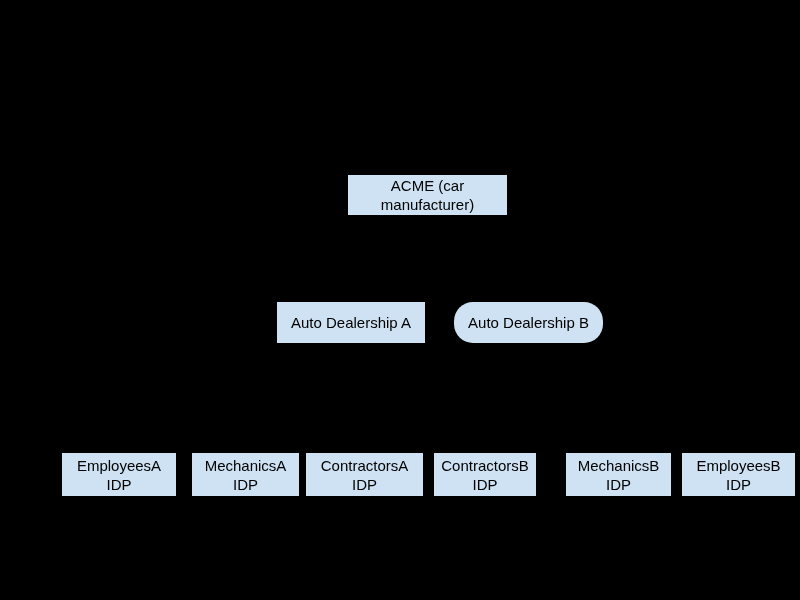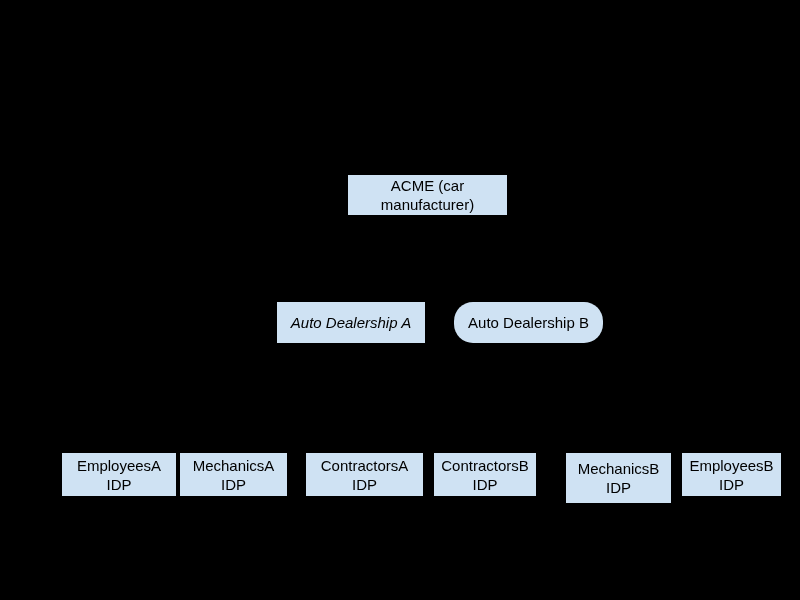--- a/index.html
+++ b/index.html
@@ -29,29 +29,29 @@
     justify-content: center;
     text-align: center;
     font-size: 15px;
     line-height: 19px;
     white-space: pre-line;
     box-sizing: border-box;
   }
   
   .n0 { left: 348px; top: 127px; width: 159px; height: 40px; }
   
-  .n1 { left: 277px; top: 254px; width: 148px; height: 41px; font-style: italic; }
+  .n1 { left: 277px; top: 254px; width: 148px; height: 41px; }
   .n2 { left: 454px; top: 254px; width: 149px; height: 41px; border-radius: 19px; }
   
   .n3 { left:  62px; top: 405px; width: 114px; height: 43px; }
-  .n4 { left: 180px; top: 405px; width: 107px; height: 43px; }
+  .n4 { left: 192px; top: 405px; width: 107px; height: 43px; }
   .n5 { left: 306px; top: 405px; width: 117px; height: 43px; }
   .n6 { left: 434px; top: 405px; width: 102px; height: 43px; }
-  .n7 { left: 566px; top: 405px; width: 105px; height: 50px; }
-  .n8 { left: 682px; top: 405px; width: 99px; height: 43px; }
+  .n7 { left: 566px; top: 405px; width: 105px; height: 43px; }
+  .n8 { left: 682px; top: 405px; width: 113px; height: 43px; }
 </style>
 </head>
 <body>
 
 <div class="canvas">
   <div class="node n0">ACME (car
 manufacturer)</div>
   <div class="node n1">Auto Dealership A</div>
   <div class="node n2">Auto Dealership B</div>
   <div class="node n3">EmployeesA

